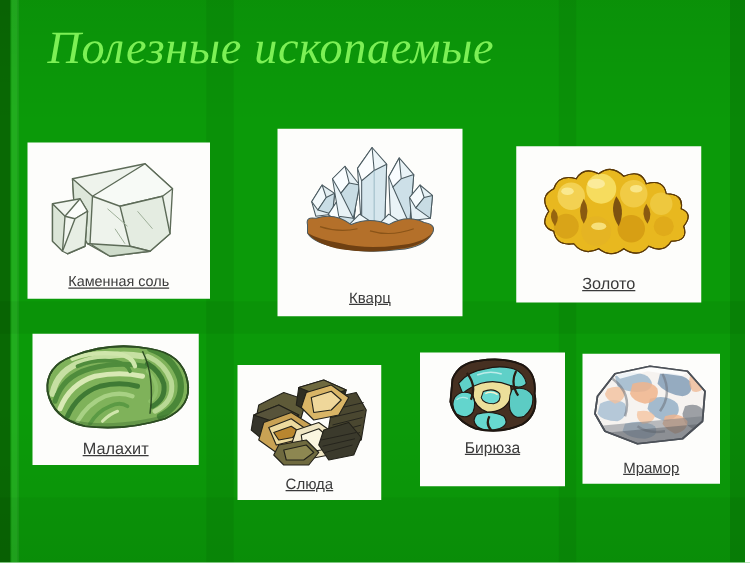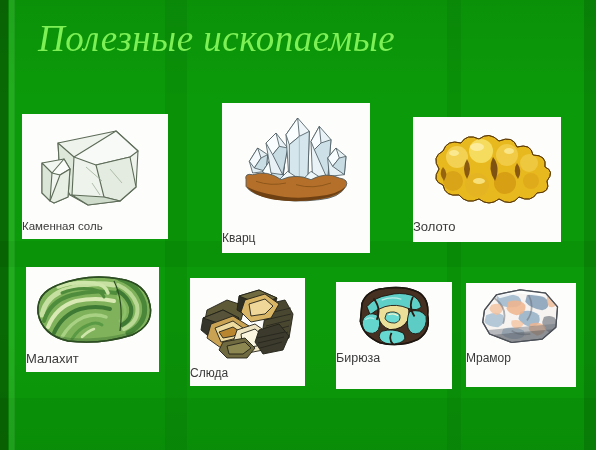--- a/index.html
+++ b/index.html
@@ -79,42 +79,43 @@
     width: 100%;
     display: flex;
     align-items: center;
     justify-content: center;
     min-height: 0;
   }
   .card .art svg { display: block; max-width: 100%; max-height: 100%; }
   .card .label {
     flex: 0 0 auto;
     width: 100%;
-    text-align: left;
+    text-align: center;
     font-family: "Liberation Sans", sans-serif;
     color: #3a3a3a;
     white-space: nowrap;
     overflow: hidden;
+    text-decoration: underline;
   }
 
   
   #card-salt      { left: 22px;  top: 114px; width: 146px; height: 125px; }
   #card-salt .label      { font-size: 11.5px; padding-bottom: 7px; }
   #card-quartz    { left: 222px; top: 103px; width: 148px; height: 150px; gap: 28px; }
   #card-quartz .label    { font-size: 12px; padding-bottom: 8px; }
   #card-gold      { left: 413px; top: 117px; width: 148px; height: 125px; }
   #card-gold .label      { font-size: 13px; padding-bottom: 8px; }
   #card-malachite { left: 26px;  top: 267px; width: 133px; height: 105px; }
   #card-malachite .label { font-size: 13px; padding-bottom: 6px; }
-  #card-mica      { left: 190px; top: 278px; width: 115px; height: 108px; }
+  #card-mica      { left: 190px; top: 292px; width: 115px; height: 108px; }
   #card-mica .label      { font-size: 12px; padding-bottom: 6px; }
   #card-turquoise { left: 336px; top: 282px; width: 116px; height: 107px; }
   #card-turquoise .label { font-size: 12.5px; padding-bottom: 24px; }
   #card-marble    { left: 466px; top: 283px; width: 110px; height: 104px; }
-  #card-marble .label    { font-size: 12px; padding-bottom: 22px; }
+  #card-marble .label    { font-size: 12px; padding-bottom: 6px; }
 </style>
 </head>
 <body>
 
 <div id="slide">
 
   <div class="bg-base"></div>
   <div class="bg-band b1"></div>
   <div class="bg-band b2"></div>
   <div class="bg-band b3"></div>

